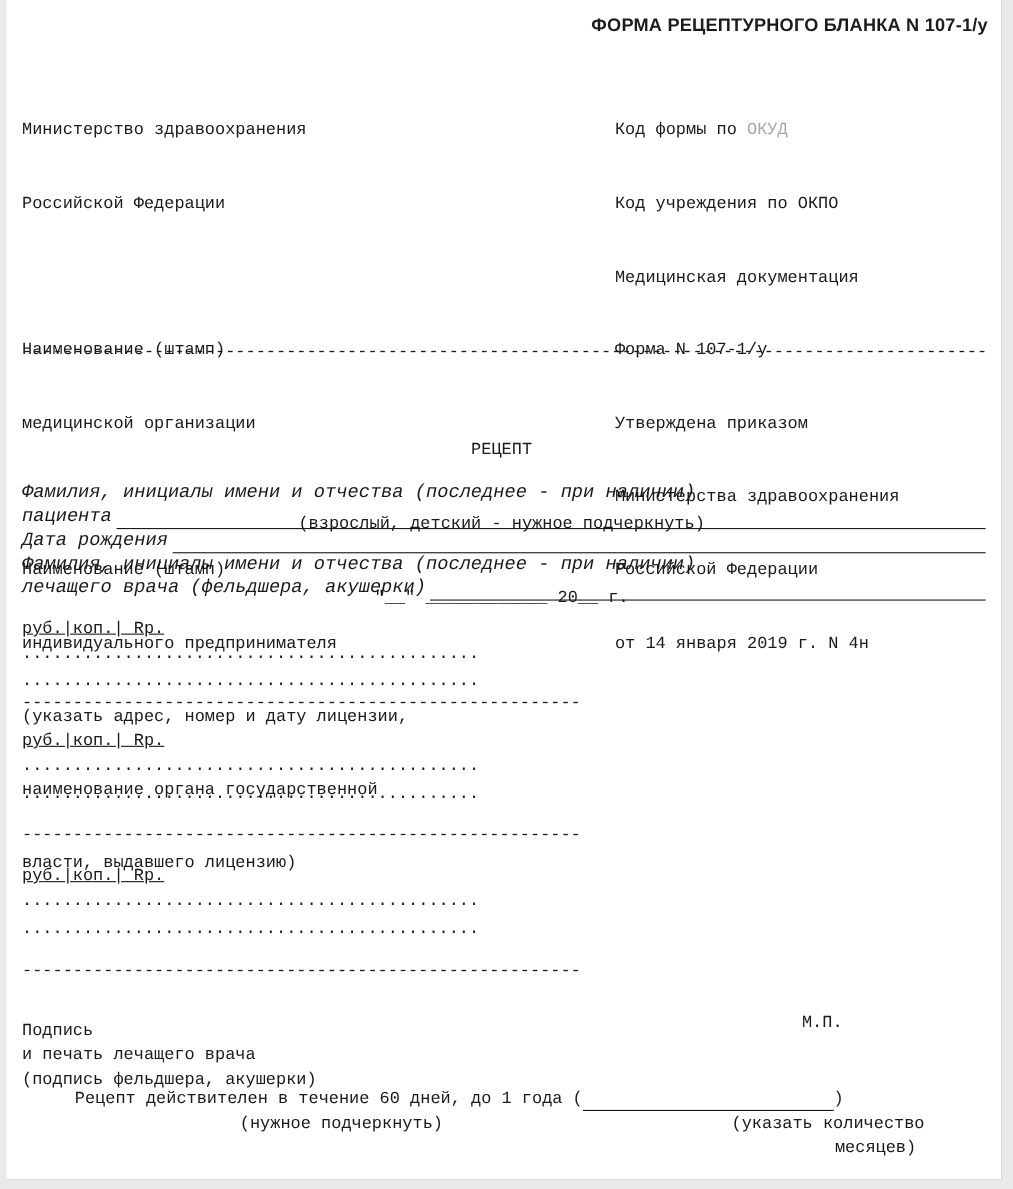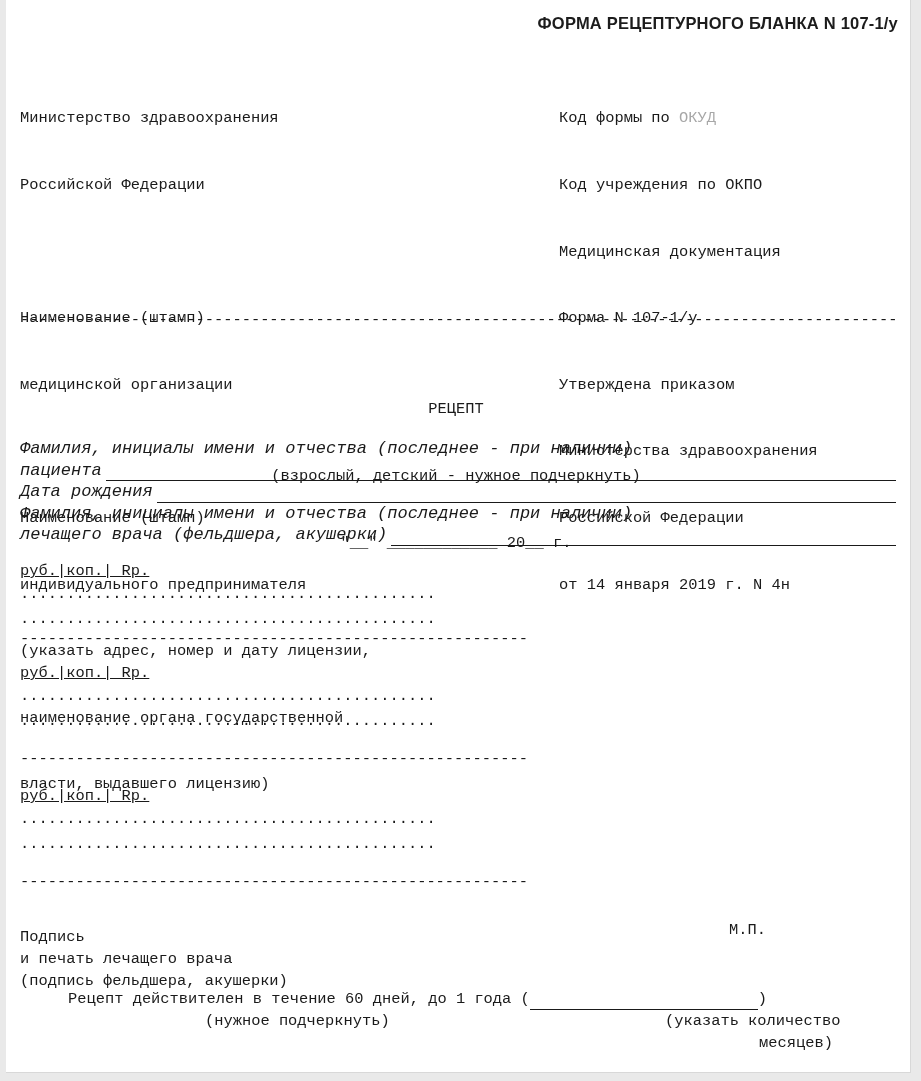--- a/index.html
+++ b/index.html
@@ -184,21 +184,21 @@
     border-bottom: 1.4px solid #1a1a1a;
     height: 16px;
   }
   .foot-row2 {
     position: relative;
     height: 22.2px;
     white-space: pre;
   }
   .foot-underline-note {
     position: absolute;
-    left: 185px;
+    left: 198px;
     top: 0;
     white-space: pre;
   }
   .foot-months-note {
     position: absolute;
     left: 645px;
     top: 0;
     white-space: pre;
   }
   .foot-row3 {

